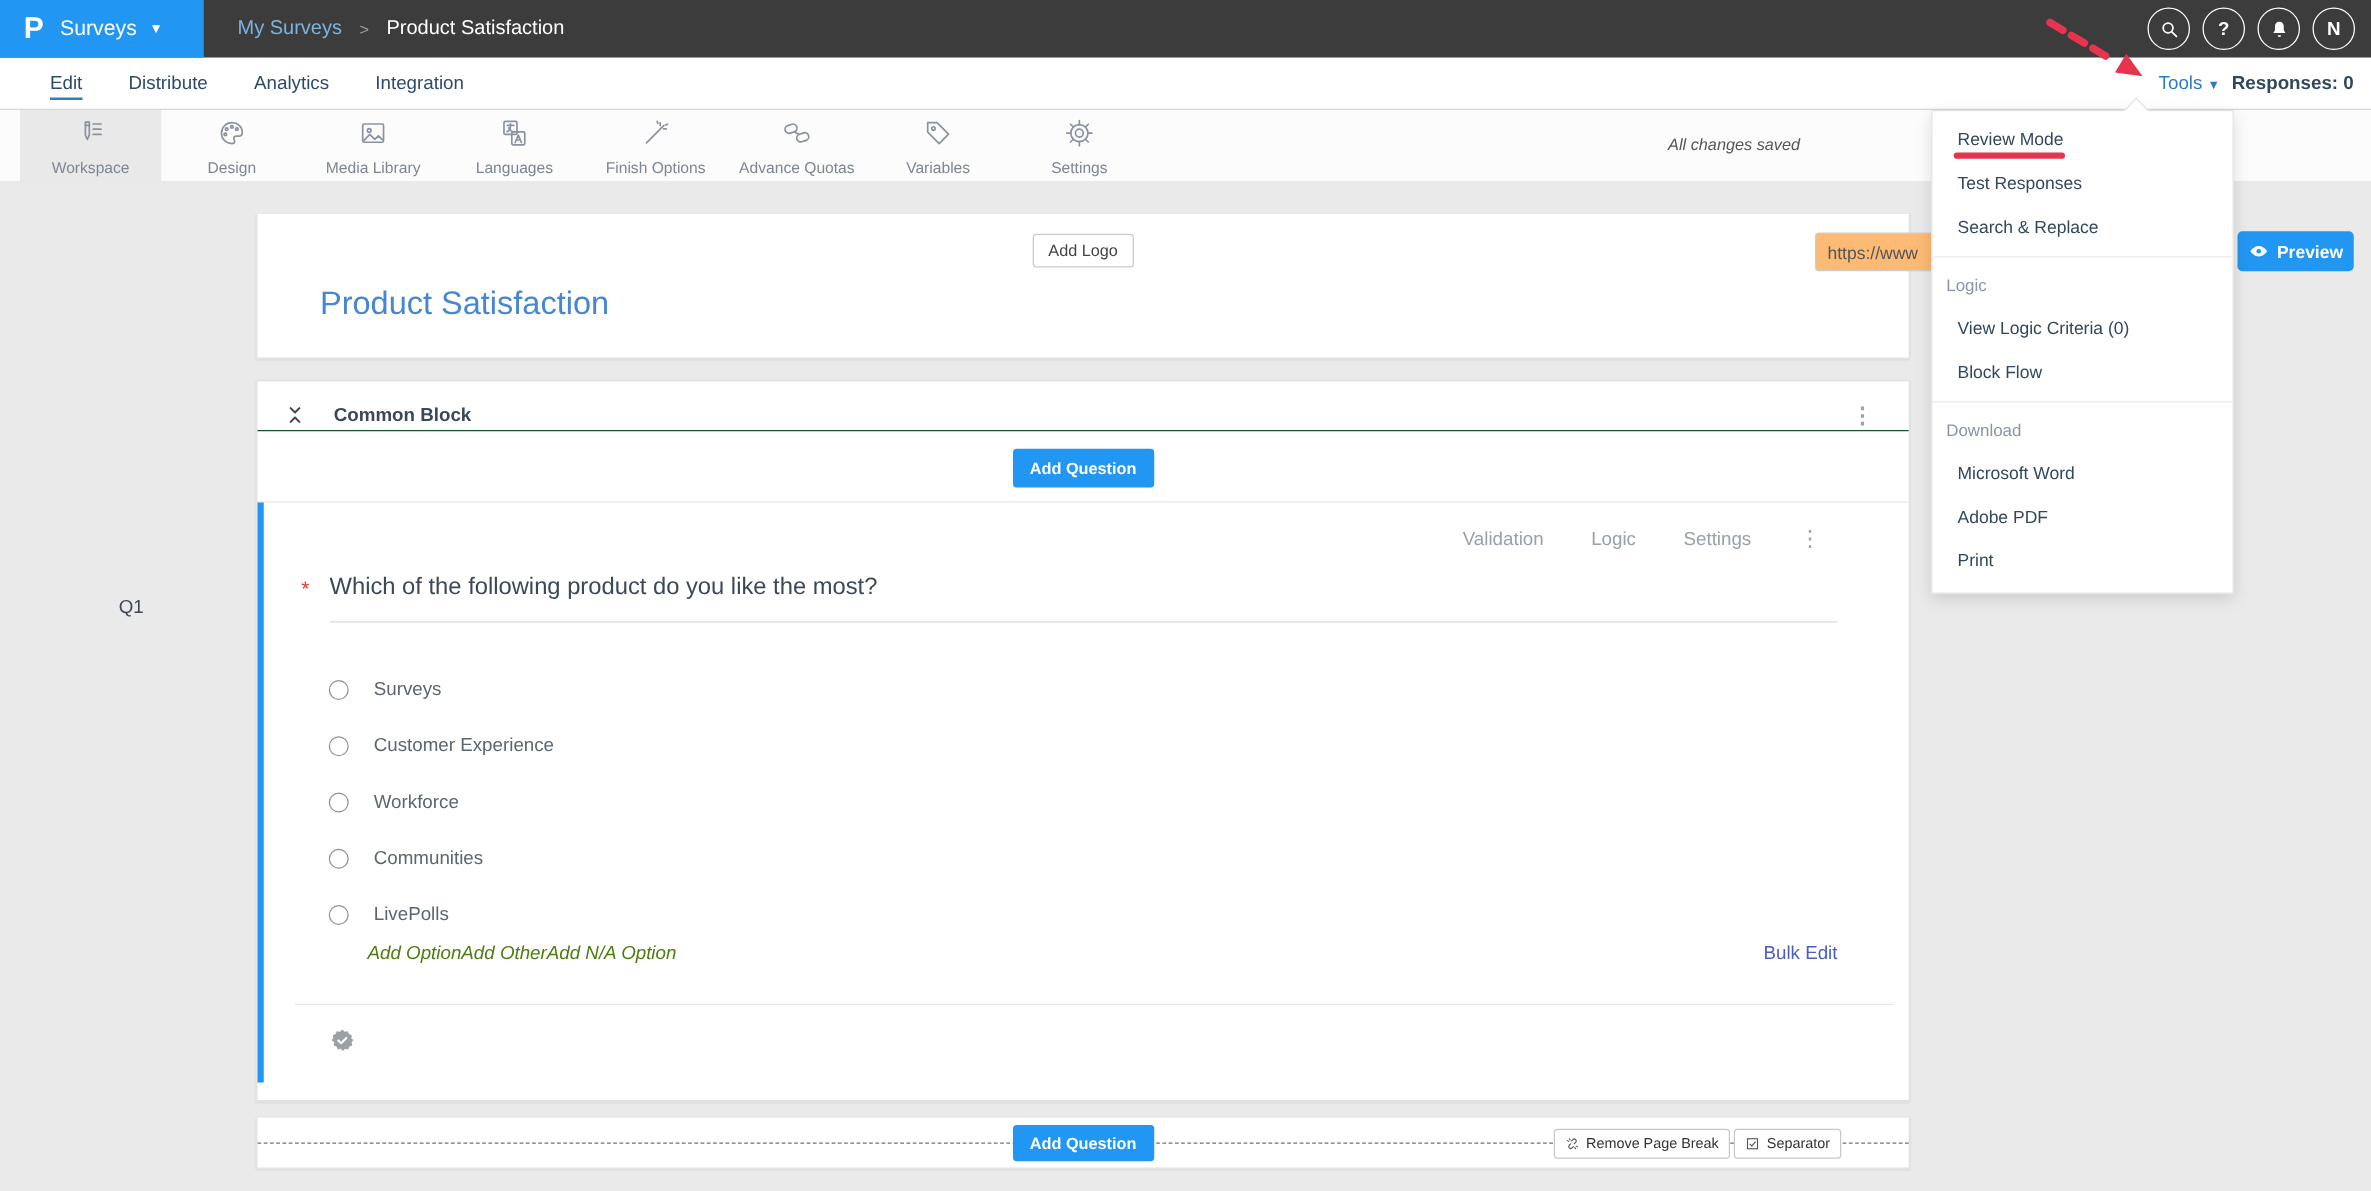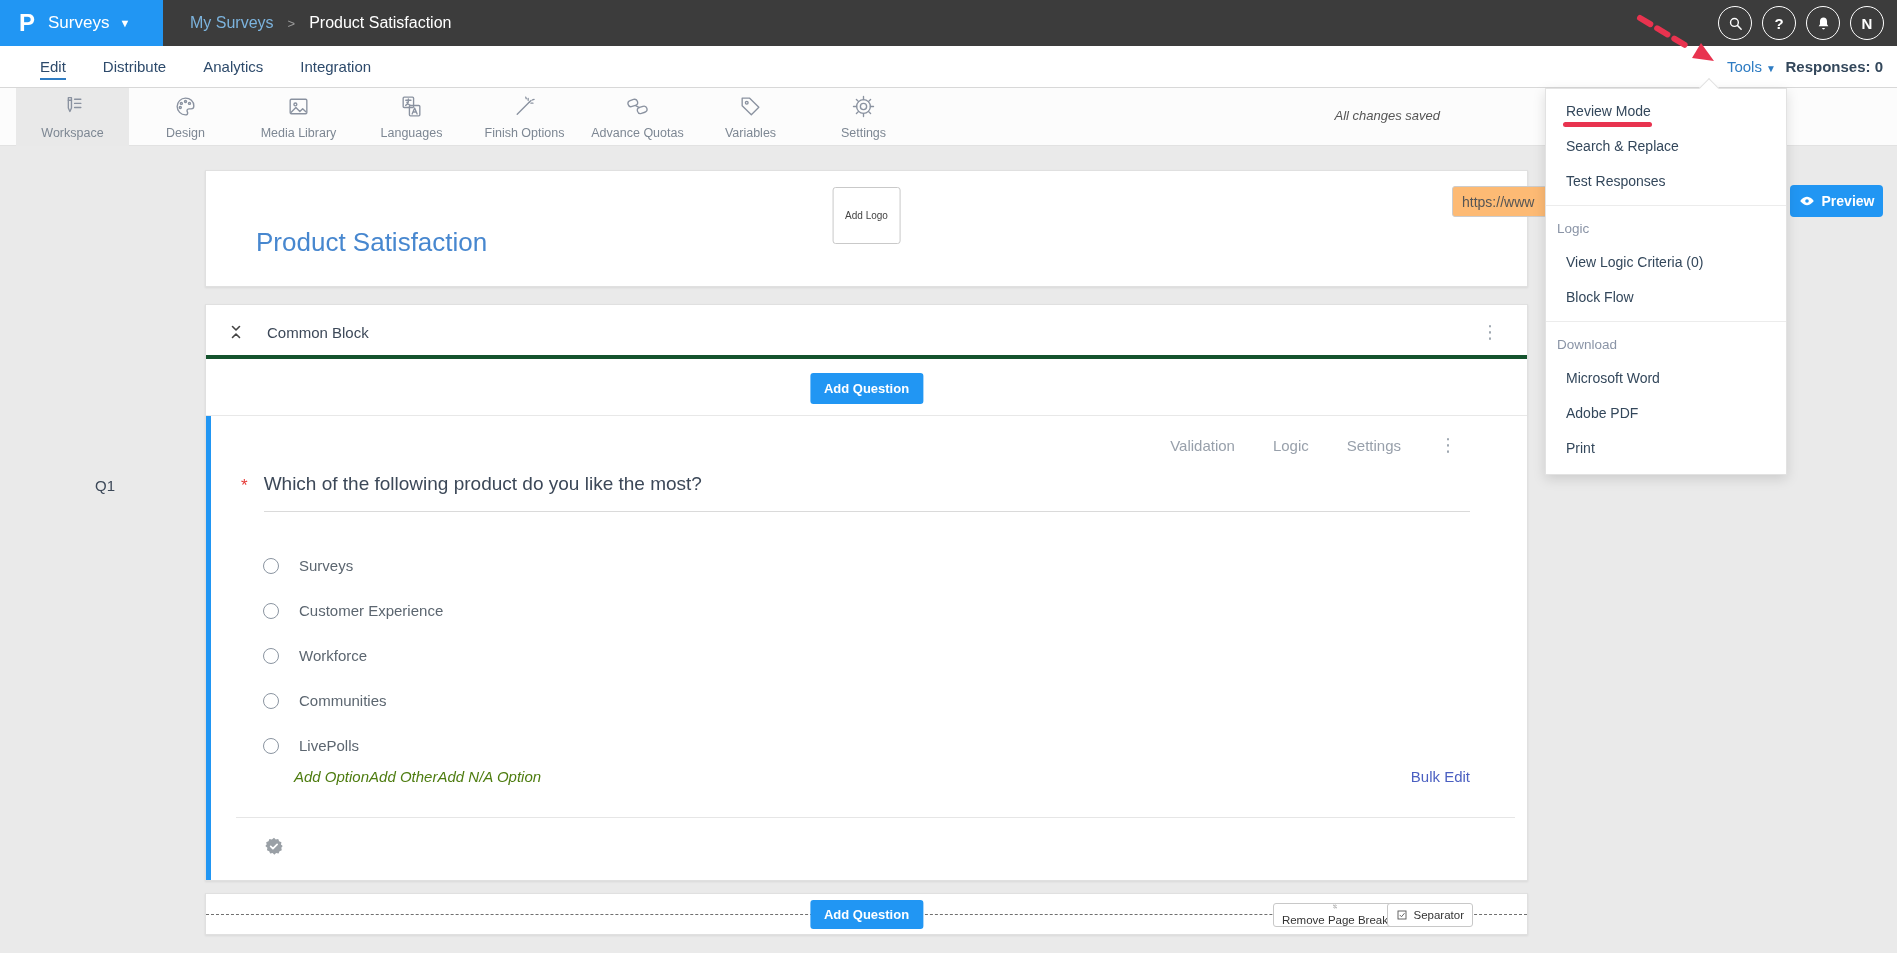--- a/index.html
+++ b/index.html
@@ -39,25 +39,25 @@
   .tool-item.active { background:#e9e9e9; }
   .tool-item svg { width:25px; height:25px; stroke:#8a92a0; fill:none; stroke-width:1.3; stroke-linecap:round; stroke-linejoin:round; }
   .tool-label { font-size:12.5px; }
   .save-status { position:absolute; right:457px; top:20px; font-size:13px; font-style:italic; color:#555; }
   .url-input { position:absolute; left:1452px; top:98px; width:126px; height:31px; border:1px solid #ccc; border-radius:3px; padding:0 9px; font-size:14px; color:#555; font-family:"Liberation Sans",sans-serif; background:#fdba74; }
   .preview-btn { position:absolute; left:1790px; top:97px; width:93px; height:32px; background:#2196f3; border:none; border-radius:4px; color:#fff; font-size:14px; font-weight:600; display:flex; align-items:center; justify-content:center; gap:7px; cursor:pointer; font-family:"Liberation Sans",sans-serif; }
   .preview-btn svg { width:16px; height:16px; }
   
   .card { position:absolute; left:205px; width:1323px; background:#fff; border:1px solid #e0e0e0; box-shadow:0 1px 2px rgba(0,0,0,.08); }
   .survey-head { top:170px; height:117px; }
-  .add-logo-btn { position:absolute; left:50%; transform:translateX(-50%); top:16px; background:#fff; border:1px solid #c9c9c9; border-radius:3px; padding:22px 12px; font-size:10px; color:#444; cursor:pointer; font-family:"Liberation Sans",sans-serif; }
+  .add-logo-btn { position:absolute; left:50%; transform:translateX(-50%); top:16px; background:#fff; border:1px solid #c9c9c9; border-radius:3px; padding:5px 12px; font-size:13px; color:#444; cursor:pointer; font-family:"Liberation Sans",sans-serif; }
   .survey-title { position:absolute; left:50px; top:56px; font-size:26px; color:#4787cf; cursor:text; }
   
   .block-card { top:304px; height:577px; }
-  .block-header { position:relative; height:54px; border-bottom:4px solid #14532d; }
+  .block-header { position:relative; height:40px; border-bottom:1px solid #14532d;font-weight:bold; }
   .collapse-ic { position:absolute; left:22px; top:19px; cursor:pointer; }
   .block-title { position:absolute; left:61px; top:19px; font-size:15px; color:#3c4858; }
   .kebab { color:#9aa3ad; font-size:18px; letter-spacing:0; cursor:pointer; line-height:1; }
   .block-kebab { position:absolute; right:28px; top:18px; }
   .addq-row { position:relative; height:57px; border-bottom:1px solid #e8e8e8; }
   .addq-btn { position:absolute; left:50%; transform:translateX(-50%); top:14px; background:#2196f3; color:#fff; border:none; border-radius:3px; padding:8px 14px; font-size:13px; font-weight:600; cursor:pointer; font-family:"Liberation Sans",sans-serif; }
   .question-area { position:relative; height:464px; border-left:5px solid #2196f3; }
   .q-toolbar { position:absolute; top:20px; right:70px; display:flex; align-items:center; gap:38px; }
   .q-action { color:#98a0ab; font-size:15px; cursor:pointer; }
   .q-kebab { margin-left:0; }
@@ -72,21 +72,21 @@
   .addopt-link { color:#4d7c0f; cursor:pointer;font-style:italic; }
   .bulk-edit { position:absolute; right:57px; top:352px; font-size:15px; color:#4a5fc1; cursor:pointer; }
   .q-divider { position:absolute; left:25px; right:12px; top:401px; border-top:1px solid #e6e6e6; }
   .q-badge { position:absolute; left:52px; top:420px; width:22px; height:22px; }
   
   .pagebreak-strip { top:893px; height:42px; }
   .dashed-line { position:absolute; left:0; right:0; top:20px; border-top:1.5px dashed #707070; }
   .pb-addq { position:absolute; left:50%; transform:translateX(-50%); top:6px; background:#2196f3; color:#fff; border:none; border-radius:3px; padding:7px 14px; font-size:13px; font-weight:600; cursor:pointer; font-family:"Liberation Sans",sans-serif; z-index:2; }
   .pb-btn { position:absolute; top:9px; height:24px; background:#fff; border:1px solid #c8c8c8; border-radius:3px; font-size:11.5px; color:#333; display:flex; align-items:center; gap:5px; padding:0 8px; cursor:pointer; z-index:2; font-family:"Liberation Sans",sans-serif; }
   .pb-btn svg { width:12px; height:12px; stroke:#555; fill:none; stroke-width:1.8; stroke-linecap:round; }
-  .pb-remove { right:130px;flex-direction:column; }
+  .pb-remove { right:143px; }
   .pb-separator { right:54px; }
   
   .q-number { position:absolute; left:95px; top:477px; font-size:15px; color:#3c4858; }
   
   .menu-caret { position:absolute; left:1702px; top:81px; width:14px; height:14px; background:#fff; border-left:1px solid #e2e2e2; border-top:1px solid #e2e2e2; transform:rotate(45deg); z-index:51; }
   .tools-menu { position:absolute; left:1545px; top:88px; width:242px; background:#fff; border:1px solid #e2e2e2; box-shadow:0 4px 12px rgba(0,0,0,.13); z-index:50; padding:5px 0 8px; }
   .menu-item { position:relative; height:35px; line-height:35px; padding-left:20px; font-size:14px; color:#33475b; cursor:pointer; }
   .menu-item.header { color:#8a94a6; font-size:13.5px; border-top:1px solid #ececec; margin-top:6px; height:40px; line-height:46px; padding-left:11px; cursor:default; }
   .red-underline { display:none; position:absolute; left:17px; top:28px; width:89px; height:4.5px; border-radius:3px; background:#e8334f; }
   .menu-item.annotated .red-underline { display:block; }
@@ -331,26 +331,26 @@
 
 <div class="menu-caret"></div>
 <div class="tools-menu">
 
     <div class="menu-item annotated">
       <span>Review Mode</span>
       <span class="red-underline"></span>
     </div>
 
     <div class="menu-item">
+      <span>Test Responses</span>
+      
+    </div>
+
+    <div class="menu-item">
       <span>Search &amp; Replace</span>
-      
-    </div>
-
-    <div class="menu-item">
-      <span>Test Responses</span>
       
     </div>
 
     <div class="menu-item header">
       <span>Logic</span>
       
     </div>
 
     <div class="menu-item">
       <span>View Logic Criteria (0)</span>

